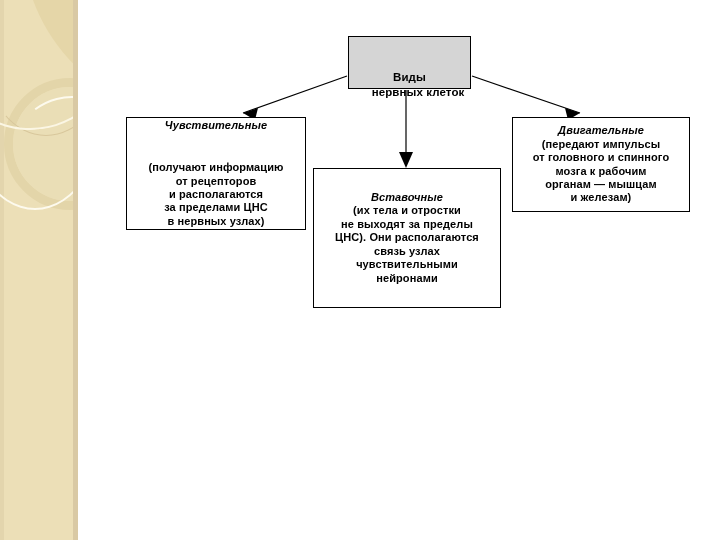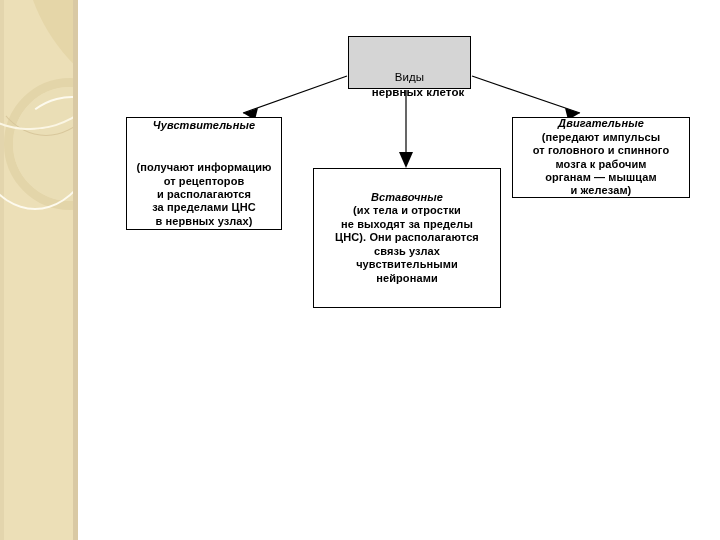--- a/index.html
+++ b/index.html
@@ -149,43 +149,43 @@
 
   #node-top {
     left: 348px;
     top: 36px;
     width: 123px;
     height: 53px;
     background: #d5d5d5;
     border-width: 1px;
     font-size: 11.5px;
   }
-  #node-top .title { font-style: normal; font-weight: normal; margin-top: 44px; }
+  #node-top .title { font-style: normal; font-weight: bold; margin-top: 44px; }
   #node-top .body { font-weight: bold; margin-left: 17px; }
 
   #node-left {
     left: 126px;
     top: 117px;
-    width: 156px;
+    width: 180px;
     height: 113px;
     font-size: 11px;
     gap: 29px;
   }
   #node-mid {
     left: 313px;
     top: 168px;
     width: 188px;
     height: 140px;
     font-size: 11px;
   }
   #node-right {
     left: 512px;
     top: 117px;
     width: 178px;
-    height: 81px;
+    height: 95px;
     font-size: 11px;
   }
 
   
   #arrows {
     position: absolute;
     left: 0; top: 0;
     width: 720px; height: 540px;
     pointer-events: none;
   }

